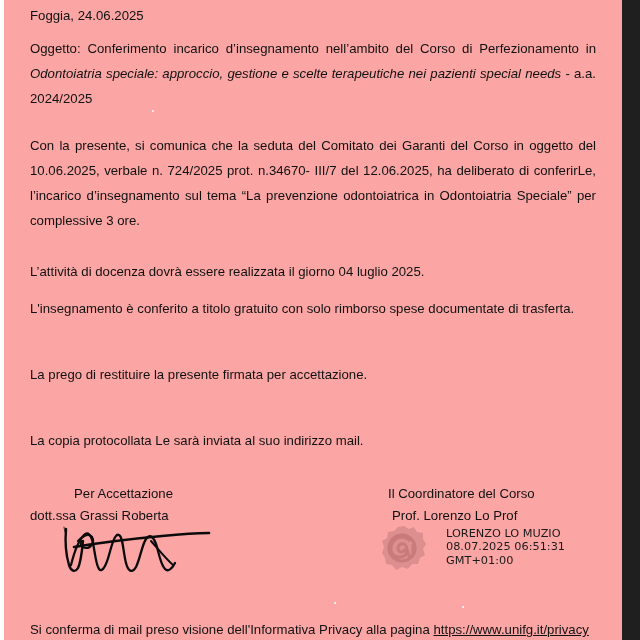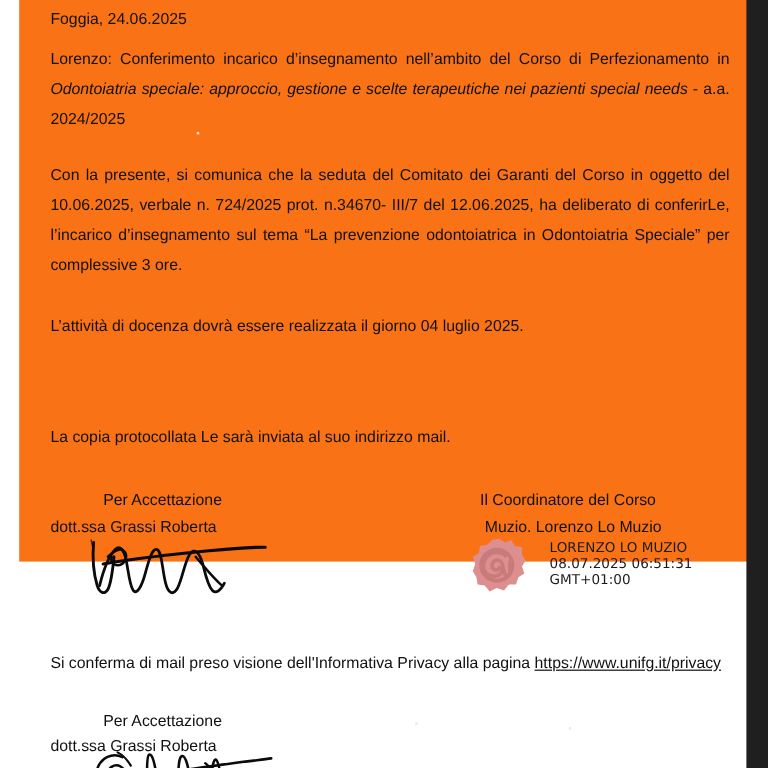--- a/index.html
+++ b/index.html
@@ -9,25 +9,25 @@
   body {
     width: 640px;
     height: 640px;
     background: #ffffff;
     font-family: "Liberation Sans", sans-serif;
     overflow: hidden;
     position: relative;
   }
   #page {
     position: absolute;
-    left: 16px;
+    left: 4px;
     top: 0;
     width: 622px;
-    height: 468px;
-    background: #f97316;
+    height: 640px;
+    background: #fca5a5;
     box-sizing: border-box;
   }
   #right-edge-bar {
     position: absolute;
     right: 0;
     top: 0;
     width: 18px;
     height: 640px;
     background: #1f1f1f;
   }
@@ -187,34 +187,36 @@
 
 <div id="page">
 
   <div class="doc-body">
 
     <div class="header-row">
       <span class="hdr-left">Foggia, 24.06.2025</span>
     </div>
 
     <div class="para subject-block">
-      <span>Lorenzo: Conferimento incarico d’insegnamento nell’ambito del Corso di Perfezionamento in </span><span class="ital">Odontoiatria speciale: approccio, gestione e scelte terapeutiche nei pazienti special needs</span><span> - a.a. 2024/2025</span>
+      <span>Oggetto: Conferimento incarico d’insegnamento nell’ambito del Corso di Perfezionamento in </span><span class="ital">Odontoiatria speciale: approccio, gestione e scelte terapeutiche nei pazienti special needs</span><span> - a.a. 2024/2025</span>
     </div>
 
     <div class="block-gap-1"></div>
 
     <p class="para">Con la presente, si comunica che la seduta del Comitato dei Garanti del Corso in oggetto del 10.06.2025, verbale n. 724/2025 prot. n.34670- III/7 del 12.06.2025, ha deliberato di conferirLe, l’incarico d’insegnamento sul tema “La prevenzione odontoiatrica in Odontoiatria Speciale” per complessive 3 ore.</p>
 
     <p class="para nojust tight">L’attività di docenza dovrà essere realizzata il giorno 04 luglio 2025.</p>
 
     <div class="block-gap-3"></div>
 
+    <p class="para">L'insegnamento è conferito a titolo gratuito con solo rimborso spese documentate di trasferta.</p>
 
     <div class="block-gap-2"></div>
 
+    <p class="para nojust">La prego di restituire la presente firmata per accettazione.</p>
 
     <div class="block-gap-2"></div>
 
     <p class="para nojust">La copia protocollata Le sarà inviata al suo indirizzo mail.</p>
 
     <div class="block-gap-4"></div>
 
     <div class="sig-area">
 
       <div class="sig-col-left">
@@ -231,21 +233,21 @@
                    C70 50 74 53 78 46 C82 38 84 24 88 18 C92 12 96 16 99 26
                    C101 34 103 44 107 48 C110 51 114 48 117 42" stroke-width="2.3"></path>
           <path d="M16 26 C40 22 72 18 104 15 C124 13 140 12 151 12" stroke-width="2.6"></path>
           <path d="M93 20 C100 28 108 38 115 44" stroke-width="2.0"></path>
           <path d="M6 6 L7 11" stroke-width="1.2" opacity="0.7"></path>
         </g>
       </svg>
 
       <div class="sig-col-right">
         <span class="lbl">Il Coordinatore del Corso</span>
-        <span class="lbl2">Muzio. Lorenzo Lo Muzio</span>
+        <span class="lbl2">Prof. Lorenzo Lo Prof</span>
 
         <div class="stamp-wrap">
           <svg class="seal" viewBox="0 0 48 48">
             <path d="M24 2 L29 5 L34 3 L37 8 L43 9 L43 15 L46 20 L43 25 L45 31
                      L40 34 L38 40 L32 40 L28 45 L22 43 L16 46 L12 41 L6 40
                      L5 34 L2 29 L4 23 L2 17 L7 14 L8 8 L14 7 L18 3 Z" fill="#dd8f8f"></path>
             <path d="M24 6 C13 6 6 14 6 24 C6 34 13 42 24 42 C34 42 42 34 42 24
                      C42 14 34 6 24 6 Z" fill="#dd8f8f" opacity="0.85"></path>
             <g fill="none" stroke="#c97a7a" stroke-width="3.2">
               <circle cx="22" cy="24" r="13"></circle>

